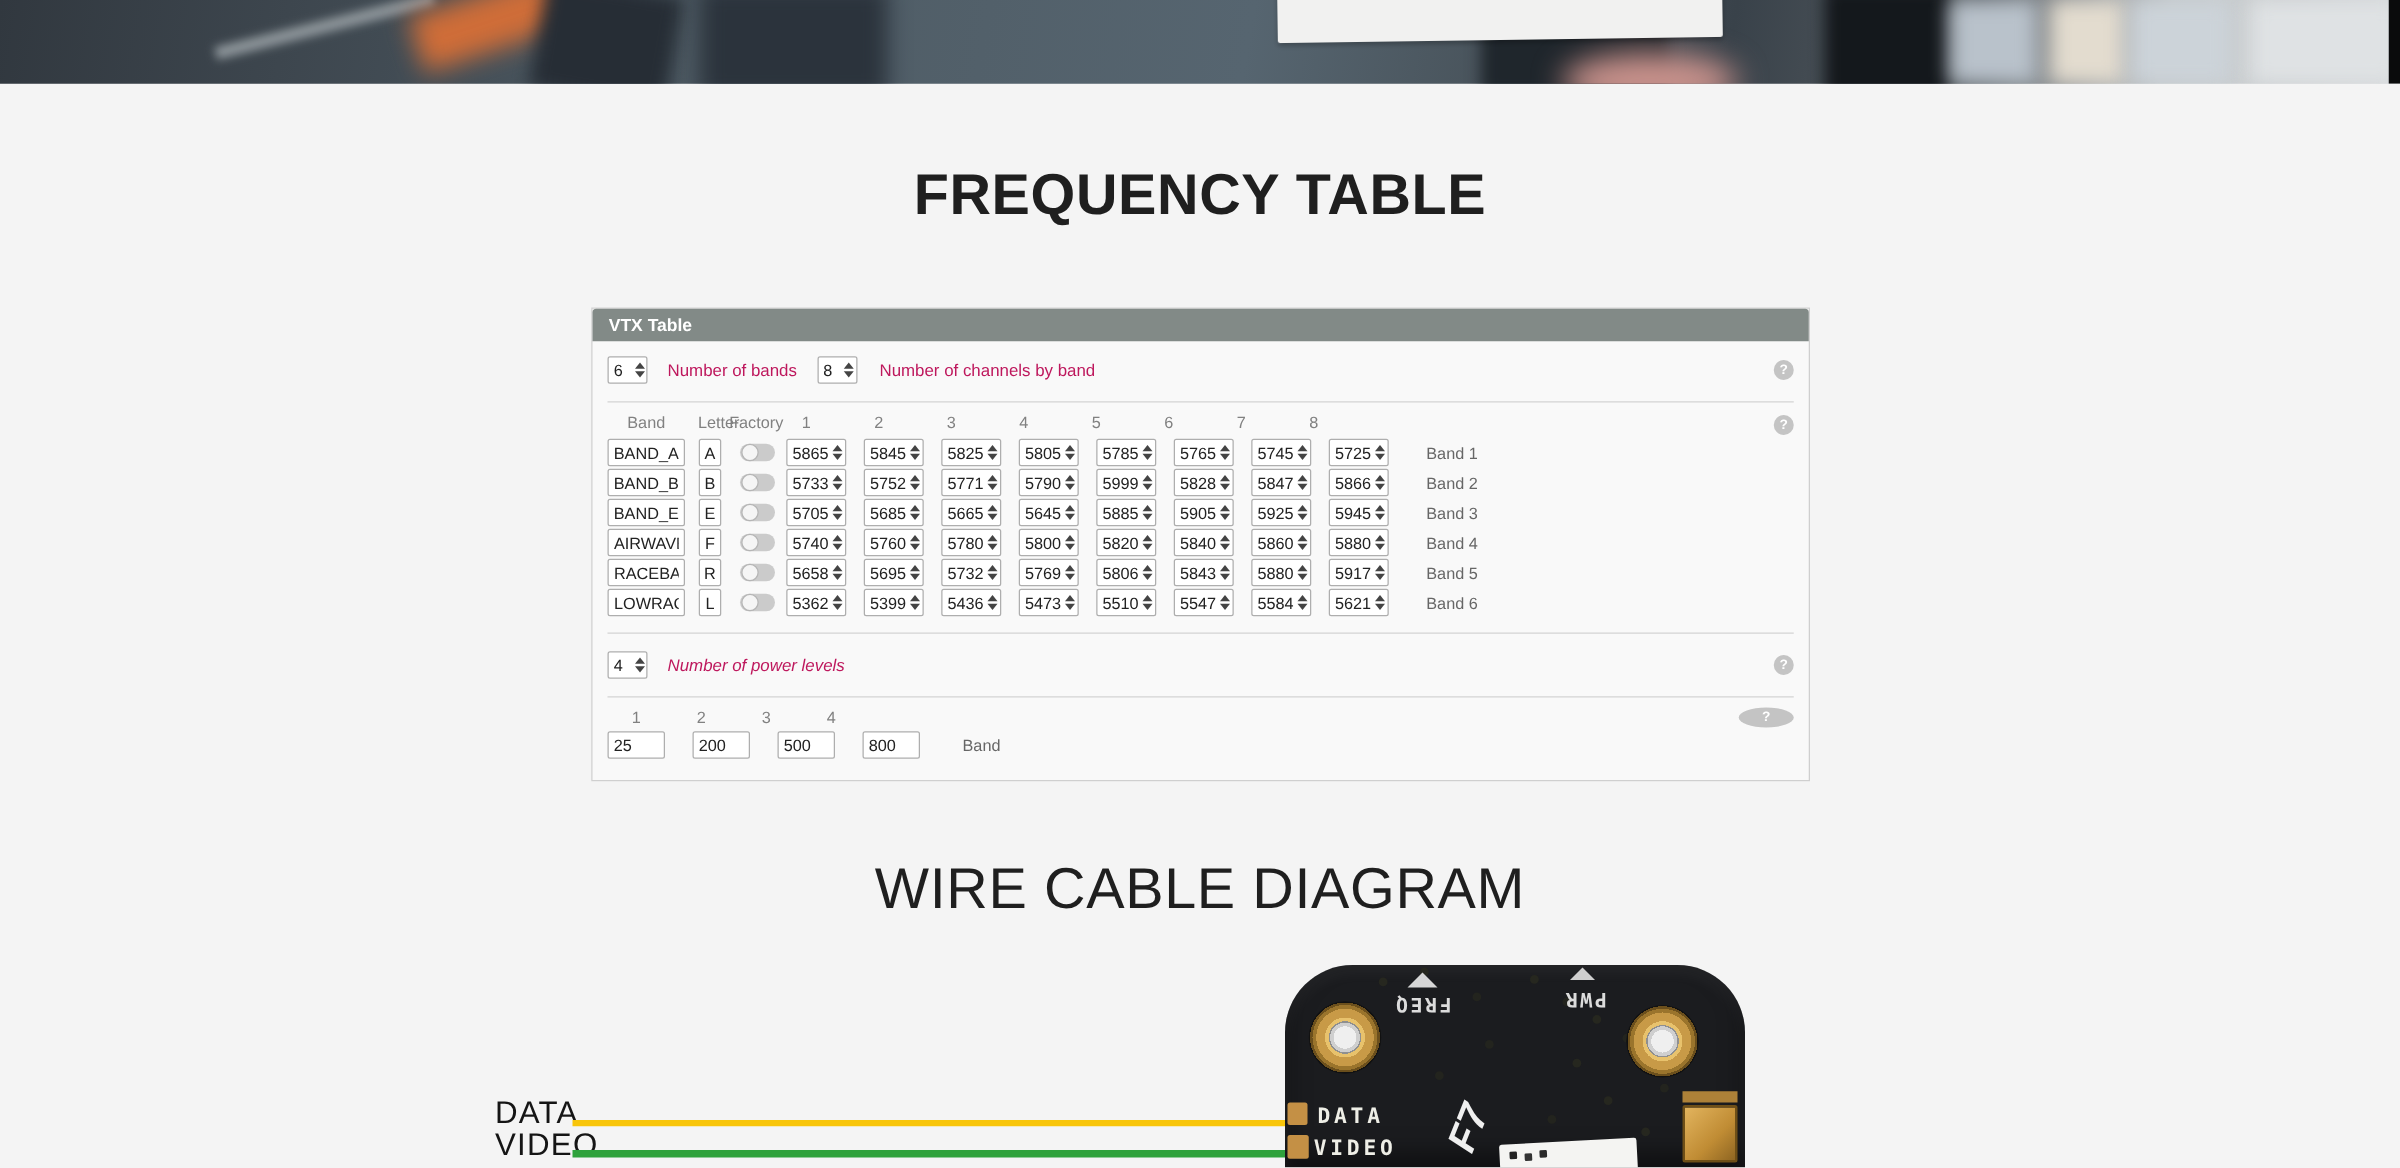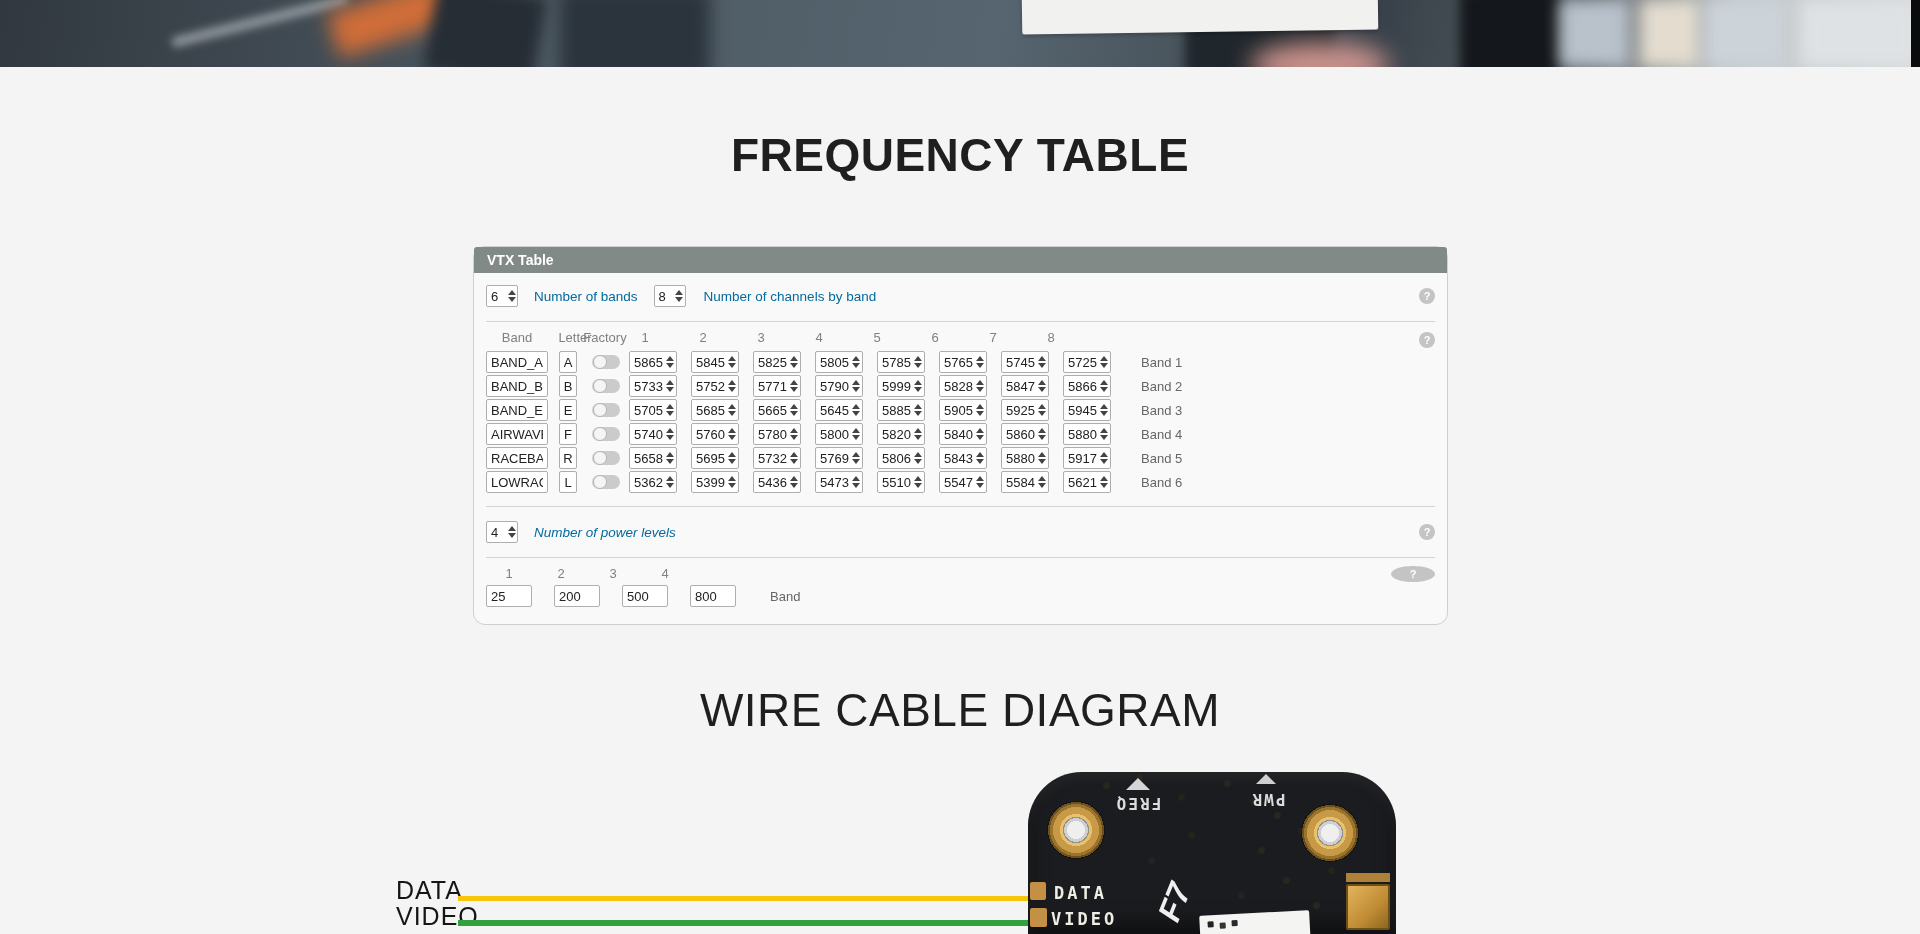--- a/index.html
+++ b/index.html
@@ -23,27 +23,27 @@
   .h-band4{left:1800px;top:0;width:120px;height:67px;background:#dfe2e4;filter:blur(8px);}
   .h-card{left:1022px;top:-8px;width:356px;height:40px;background:#f1f1f0;transform:rotate(-0.8deg);filter:blur(0.5px);border-radius:2px;box-shadow:0 2px 4px rgba(0,0,0,.25);}
   .h-edge{left:1911px;top:0;width:9px;height:67px;background:#0a0b0c;}
 
   
   .title{position:absolute;left:0;width:1920px;text-align:center;color:#1f1f1f;font-size:46px;font-weight:400;letter-spacing:.5px;}
   .t1{top:128px;font-weight:bold;}
   .t2{top:683px;}
 
   
-  .panel{position:absolute;left:473px;top:246px;width:975px;background:#f9f9f9;border:1px solid #cfcfcf;border-radius:12px;box-sizing:border-box;}
+  .panel{position:absolute;left:473px;top:246px;width:975px;background:#f9f9f9;border:1px solid #cfcfcf;border-radius:0;box-sizing:border-box;}
   .panel-head{height:26px;background:#828a87;border-radius:3px 3px 0 0;color:#fff;font-size:14px;font-weight:bold;line-height:26px;padding-left:13px;}
   .panel-body{padding:6px 12px 16px 12px;font-size:13px;color:#4a4a4a;}
   .sep{height:1px;background:#d4d4d4;margin:8px 0;}
   .row{display:flex;align-items:center;}
   .counts{height:34px;}
-  .lbl{color:#0369a1;font-size:13.5px;}
+  .lbl{color:#be185d;font-size:13.5px;}
   .help{width:16px;height:16px;border-radius:50%;background:#c4c4c4;color:#fff;font-size:11px;font-weight:bold;line-height:16px;text-align:center;flex:0 0 auto;}
   .ml-auto{margin-left:auto;}
 
   input{font-family:"Liberation Sans",sans-serif;}
   .txt{height:22px;box-sizing:border-box;border:1px solid #aeaeae;background:#fff;font-size:13px;color:#222;padding:0 4px;border-radius:2px;}
   .numwrap{display:inline-flex;align-items:stretch;height:22px;box-sizing:border-box;border:1px solid #aeaeae;background:#fff;border-radius:2px;}
   .numwrap input{border:none;outline:none;padding:0 0 0 4px;font-size:13px;color:#222;width:29px;background:transparent;}
   .spin{width:13px;display:flex;flex-direction:column;align-items:center;justify-content:center;}
   .spin .u{width:0;height:0;border-left:4px solid transparent;border-right:4px solid transparent;border-bottom:5px solid #444;margin-bottom:2px;}
   .spin .d{width:0;height:0;border-left:4px solid transparent;border-right:4px solid transparent;border-top:5px solid #444;}

